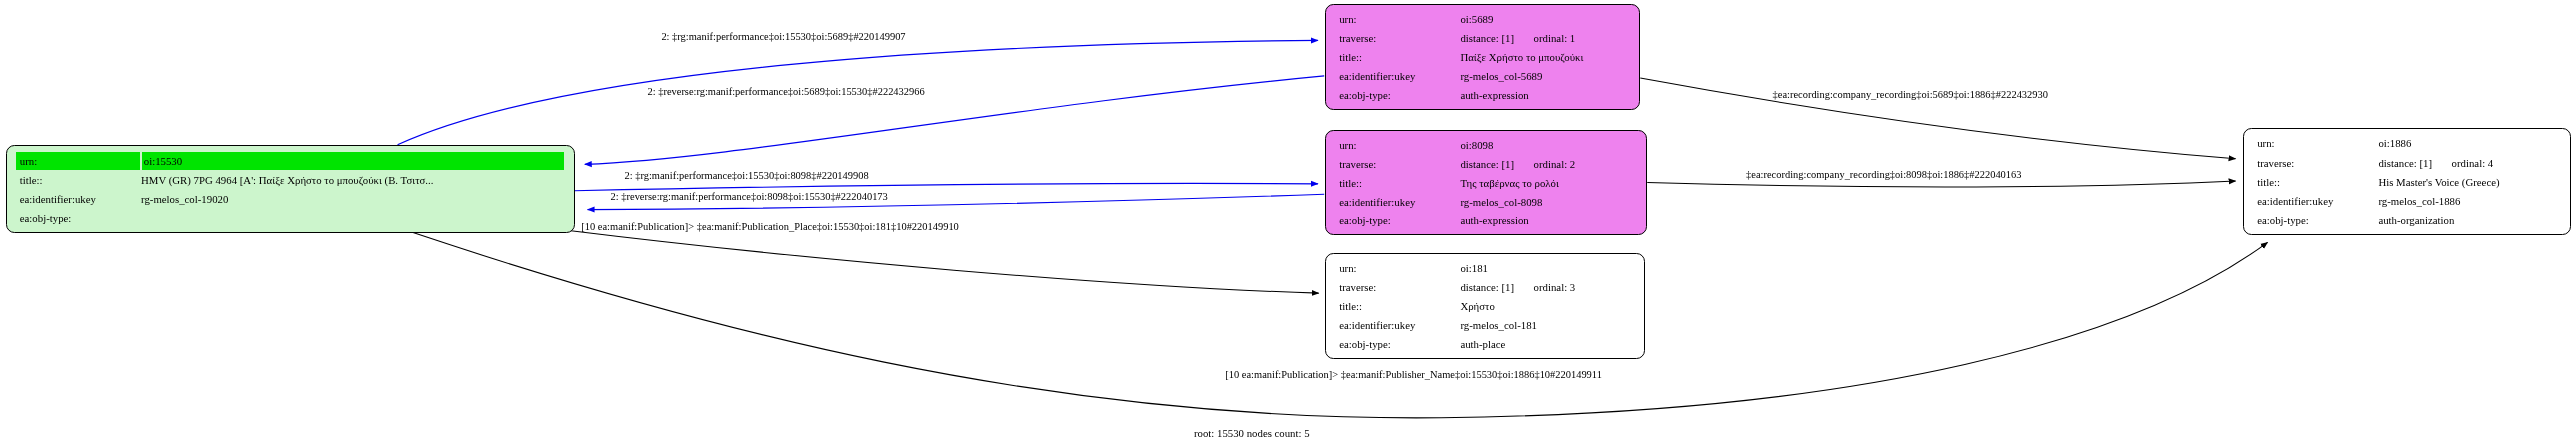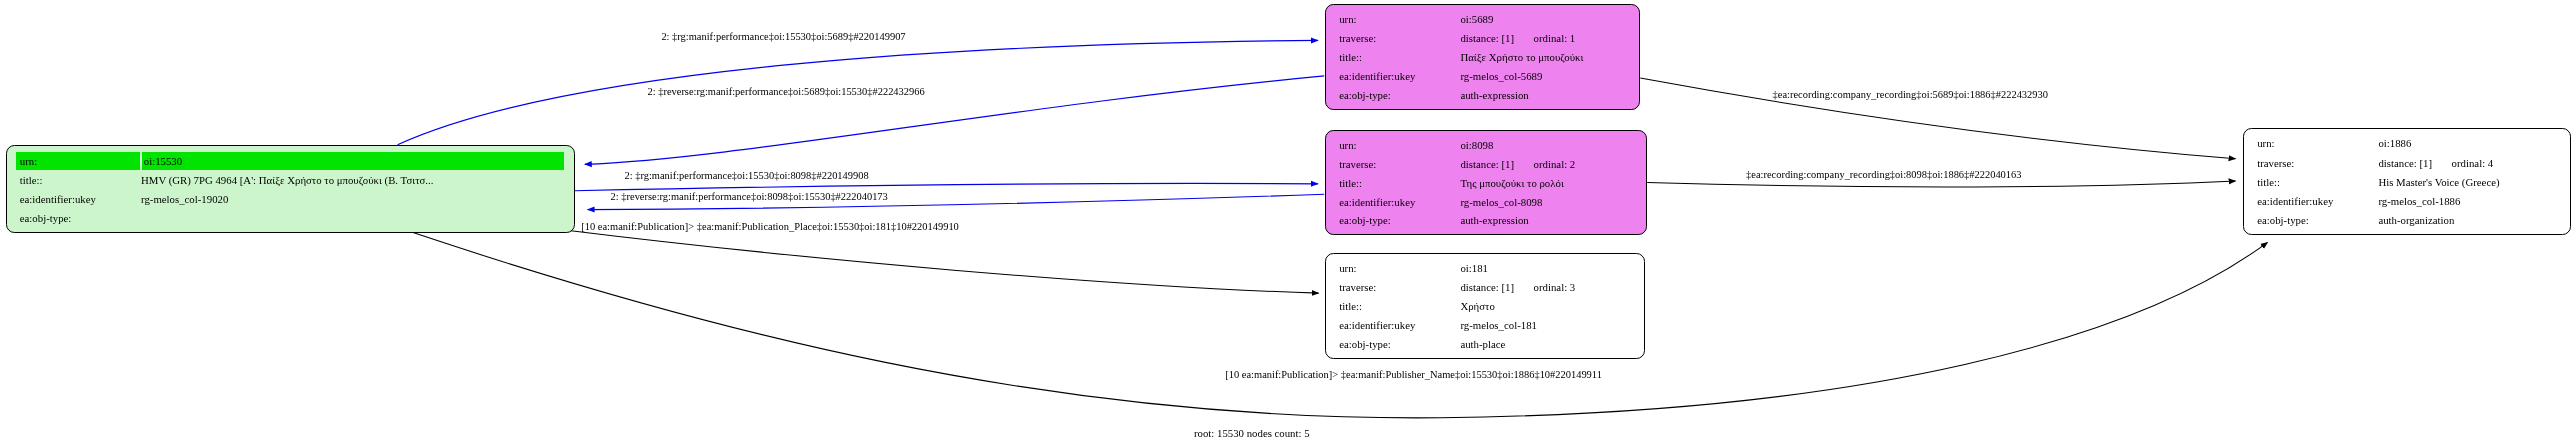--- a/index.html
+++ b/index.html
@@ -101,21 +101,21 @@
     <div class="nrow">
       <span class="nl">urn:</span>
       <span class="nv">oi:8098</span>
     </div>
     <div class="nrow">
       <span class="nl">traverse:</span>
       <span class="nv"><span>distance: [1]</span><span class="gap"></span><span>ordinal: 2</span></span>
     </div>
     <div class="nrow">
       <span class="nl">title::</span>
-      <span class="nv">Της μπουζούκι το ρολόι</span>
+      <span class="nv">Της ταβέρνας το ρολόι</span>
     </div>
     <div class="nrow">
       <span class="nl">ea:identifier:ukey</span>
       <span class="nv">rg-melos_col-8098</span>
     </div>
     <div class="nrow">
       <span class="nl">ea:obj-type:</span>
       <span class="nv">auth-expression</span>
     </div>
   </div>

